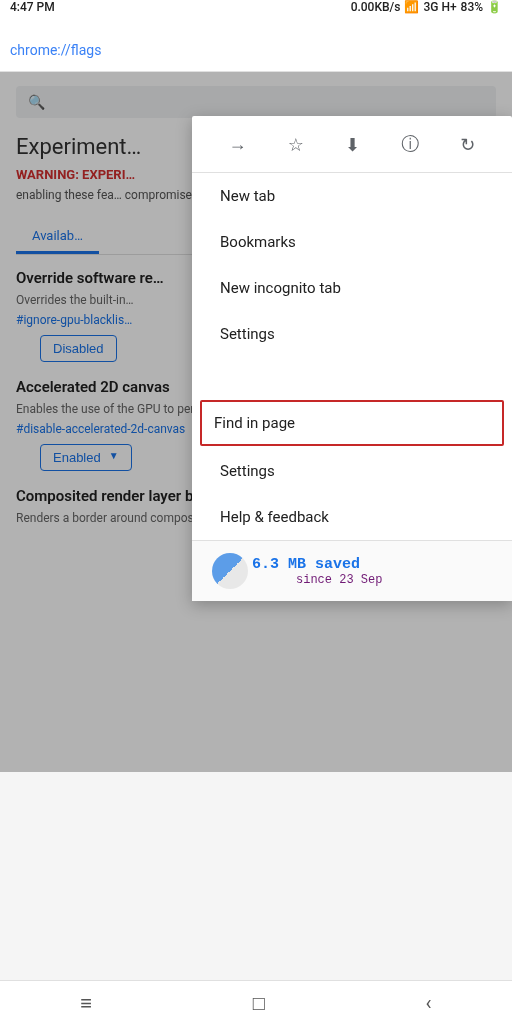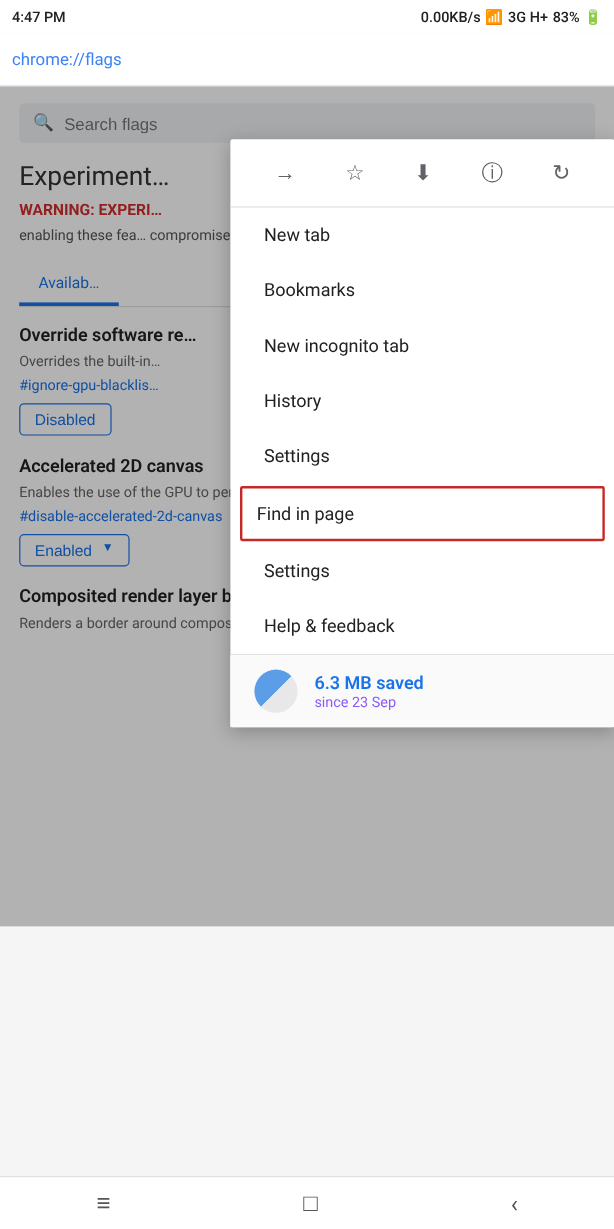--- a/index.html
+++ b/index.html
@@ -13,21 +13,21 @@
       color: #212121;
       position: relative;
       overflow-x: hidden;
     }
 
     
     .status-bar {
       background: #fff;
       height: 28px;
       display: flex;
-      align-items: center;
+      align-items: flex-start;
       justify-content: space-between;
       padding: 0 10px;
       font-size: 12px;
       font-weight: 500;
     }
     .status-left { display: flex; align-items: center; gap: 4px; }
     .status-right { display: flex; align-items: center; gap: 4px; margin-left: 12px; }
 
     
     .address-bar {
@@ -129,20 +129,21 @@
       display: inline-flex;
       align-items: flex-start;
       border: 1px solid #1a73e8;
       border-radius: 4px;
       padding: 5px 12px;
       color: #1a73e8;
       font-size: 13px;
       background: transparent;
       gap: 8px;
       cursor: pointer;
+      margin-left: 24px;
     }
     .dropdown-btn .arrow { font-size: 10px; }
 
     
     .overlay {
       position: absolute;
       top: 0;
       left: 0;
       width: 100%;
       height: 100%;
@@ -188,38 +189,40 @@
     .menu-divider {
       height: 1px;
       background: #e0e0e0;
       margin: 0;
     }
 
     .data-saved-row {
       display: flex;
       align-items: center;
       padding: 12px 20px;
-      gap: 14px;
+      gap: 4px;
       background: #fafafa;
+      font-family: Liberation Mono, monospace;
     }
     .data-saved-icon {
       width: 36px;
       height: 36px;
       border-radius: 50%;
       background: linear-gradient(135deg, #5c9de8 50%, #e8e8e8 50%);
       flex-shrink: 0;
     }
     .data-saved-text .amount {
       font-size: 15px;
       font-weight: 600;
       color: #1a73e8;
     }
     .data-saved-text .date {
       font-size: 12px;
-      color: #8b5cf6;
+      color: #701a75;
+      margin-left: 44px;
     }
 
     
     .bottom-nav {
       position: fixed;
       bottom: 0;
       left: 0;
       width: 512px;
       height: 44px;
       background: #fff;
@@ -252,21 +255,20 @@
 </div>
 
 <div class="address-bar">
   <span class="address-text">chrome://flags</span>
 </div>
 
 <div class="main-content">
 
   <div class="search-bar">
     <span>🔍</span>
-    <input type="text" placeholder="Search flags" style="">
   </div>
 
   <div class="page-title">Experiment…</div>
   <div class="warning-text">WARNING: EXPERI…</div>
   <div class="warning-body">enabling these fea… compromise your s… apply to all users o…</div>
 
   <div class="tabs-row">
     <div class="tab">Availab…</div>
   </div>
 
@@ -309,28 +311,25 @@
     <div class="menu-item">
       <span>New tab</span>
     </div>
     <div class="menu-item">
       <span>Bookmarks</span>
     </div>
     <div class="menu-item">
       <span>New incognito tab</span>
     </div>
     <div class="menu-item">
-      <span>History</span>
-    </div>
-    <div class="menu-item">
       <span>Settings</span>
     </div>
 
     <div style="padding: 2px 8px;">
-      <div class="menu-item" style="border: 2px solid #c62828; padding: 12px 12px; border-radius: 2px;">
+      <div class="menu-item" style="border: 2px solid #c62828; padding: 12px 12px; border-radius: 2px; margin-top: 41px;">
         <span>Find in page</span>
       </div>
     </div>
 
     <div class="menu-item">
       <span>Settings</span>
     </div>
     <div class="menu-item">
       <span>Help &amp; feedback</span>
     </div>

